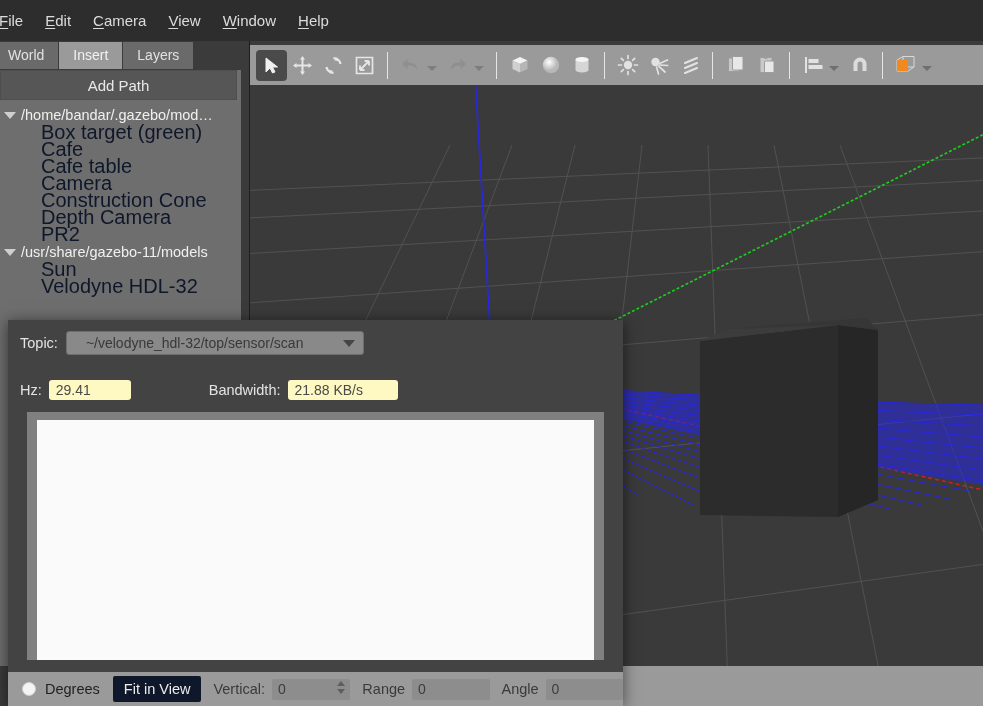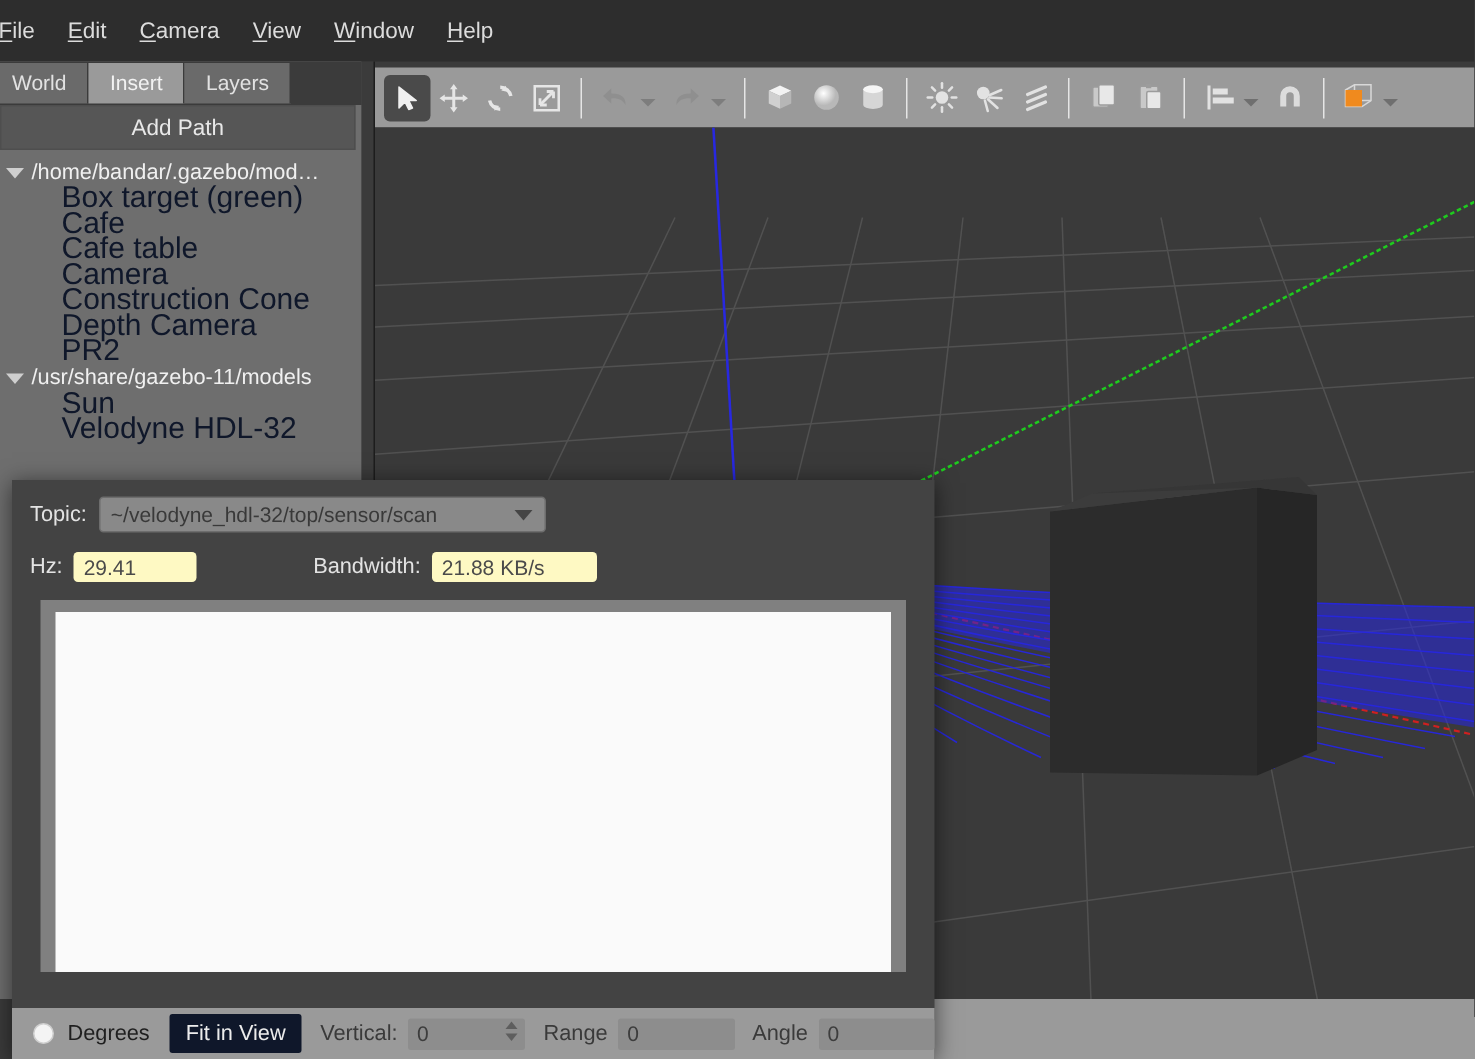--- a/index.html
+++ b/index.html
@@ -163,32 +163,32 @@
 
   .dlg-body { padding: 10px 12px 0 12px; }
   .row-topic { display: flex; align-items: center; gap: 8px; height: 26px; }
   .lbl { font-size: 14.5px; color: #e3e3e3; cursor: default; white-space: nowrap; }
   .combo {
     position: relative;
     width: 298px; height: 24px;
     background: #898989;
     border: 1px solid #6d6d6d; border-radius: 3px;
     display: flex; align-items: center;
-    padding-left: 7px;
+    padding-left: 19px;
     font-size: 14px; color: #393939;
     cursor: default;
   }
   .combo-caret {
     position: absolute; right: 8px;
     width: 0; height: 0;
     border-left: 6px solid transparent;
     border-right: 6px solid transparent;
     border-top: 7px solid #454545;
   }
-  .row-stats { display: flex; align-items: center; height: 28px; margin-top: 8px; }
+  .row-stats { display: flex; align-items: center; height: 28px; margin-top: 20px; }
   .ro-field {
     background: #fef9c3; border-radius: 3px;
     font-size: 14px; color: #4a4a4a;
     height: 20px; line-height: 20px;
     padding: 0 7px;
     cursor: default;
   }
   .gap-lg { width: 78px; }
   .gap-sm { width: 7px; }
 

